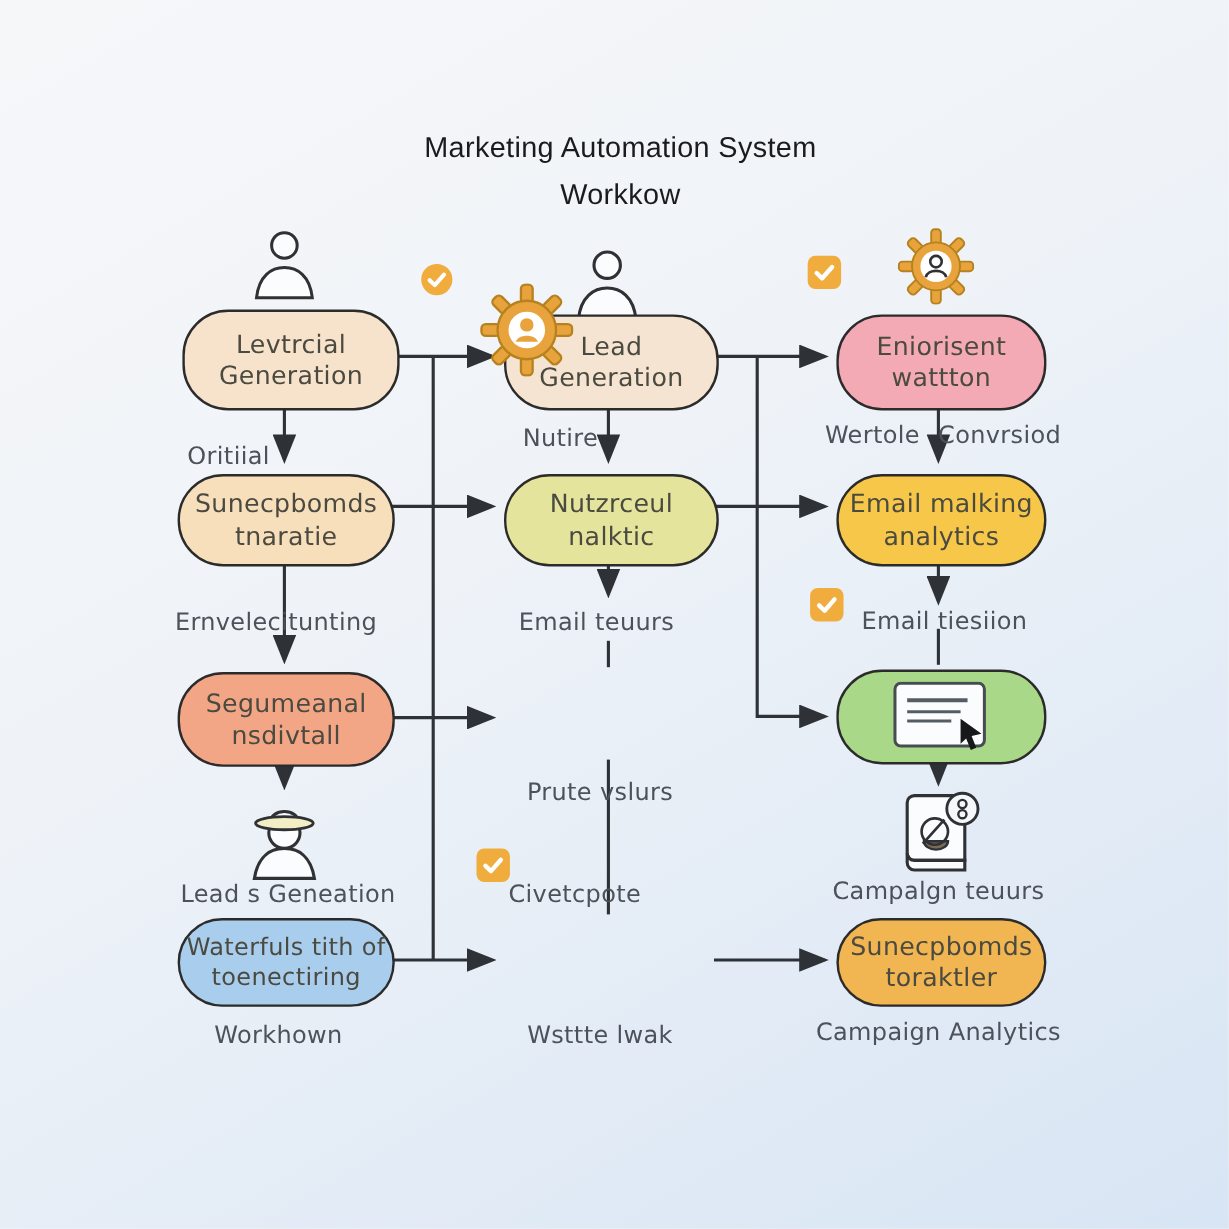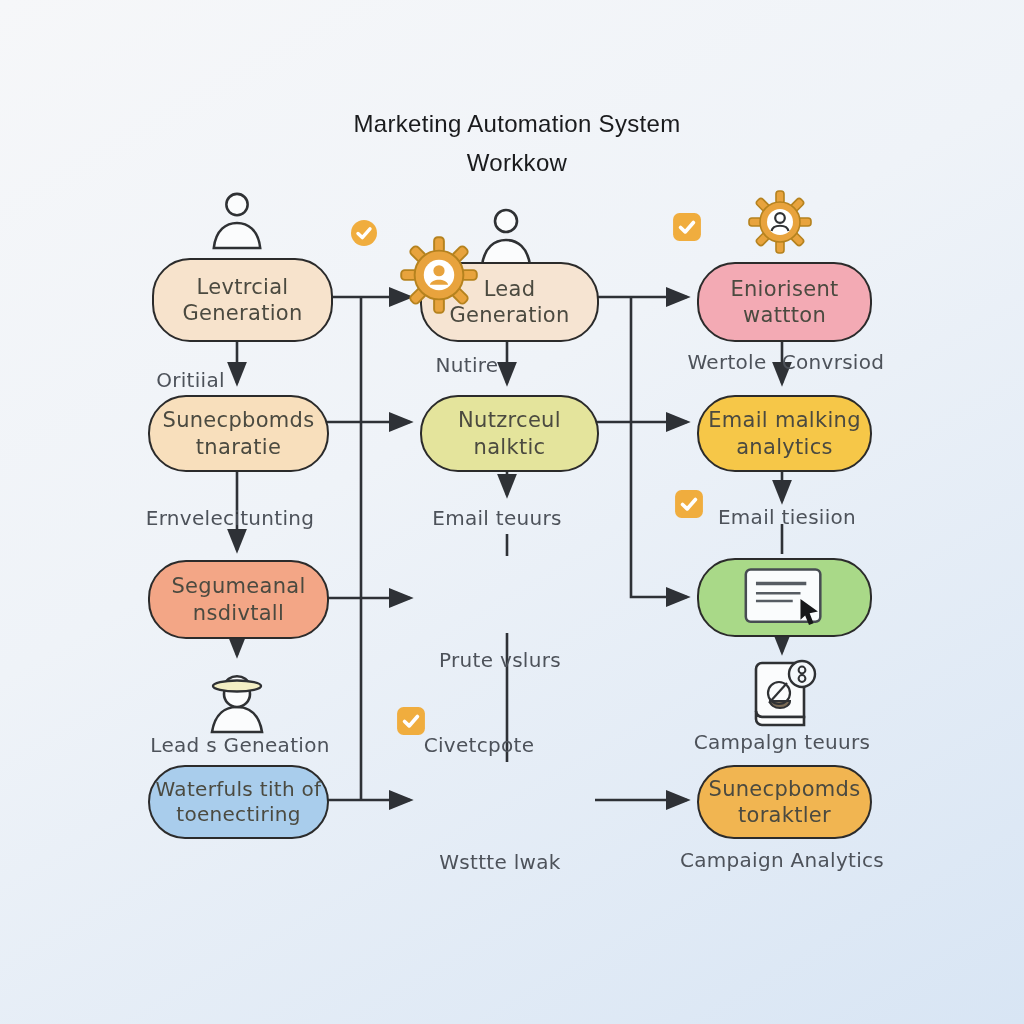--- a/index.html
+++ b/index.html
@@ -198,20 +198,21 @@
     </svg>
   </div>
   <div class="node" style="left: 697px; top: 765px; width: 171px; height: 70px; background: rgb(241, 181, 81);">
     <span class="node-text">Sunecpbomds
 toraktler</span>
   </div>
 
   <div class="flow-label" style="left:138px;top:368px;width:105px">Oritiial</div>
   <div class="flow-label" style="left:130px;top:506px;width:200px">Ernvelecitunting</div>
   <div class="flow-label" style="left:130px;top:733px;width:220px">Lead s Geneation</div>
+  <div class="flow-label" style="left:132px;top:850px;width:200px">Workhown</div>
 
   <div class="flow-label" style="left:417px;top:353px;width:100px">Nutire</div>
   <div class="flow-label" style="left:397px;top:506px;width:200px">Email teuurs</div>
   <div class="flow-label" style="left:400px;top:648px;width:200px">Prute vslurs</div>
   <div class="flow-label" style="left:379px;top:733px;width:200px">Civetcpote</div>
   <div class="flow-label" style="left:400px;top:850px;width:200px">Wsttte lwak</div>
 
   <div class="flow-label" style="left:677px;top:350px;width:100px">Wertole</div>
   <div class="flow-label" style="left:778px;top:350px;width:110px">Convrsiod</div>
   <div class="flow-label" style="left:687px;top:505px;width:200px">Email tiesiion</div>

